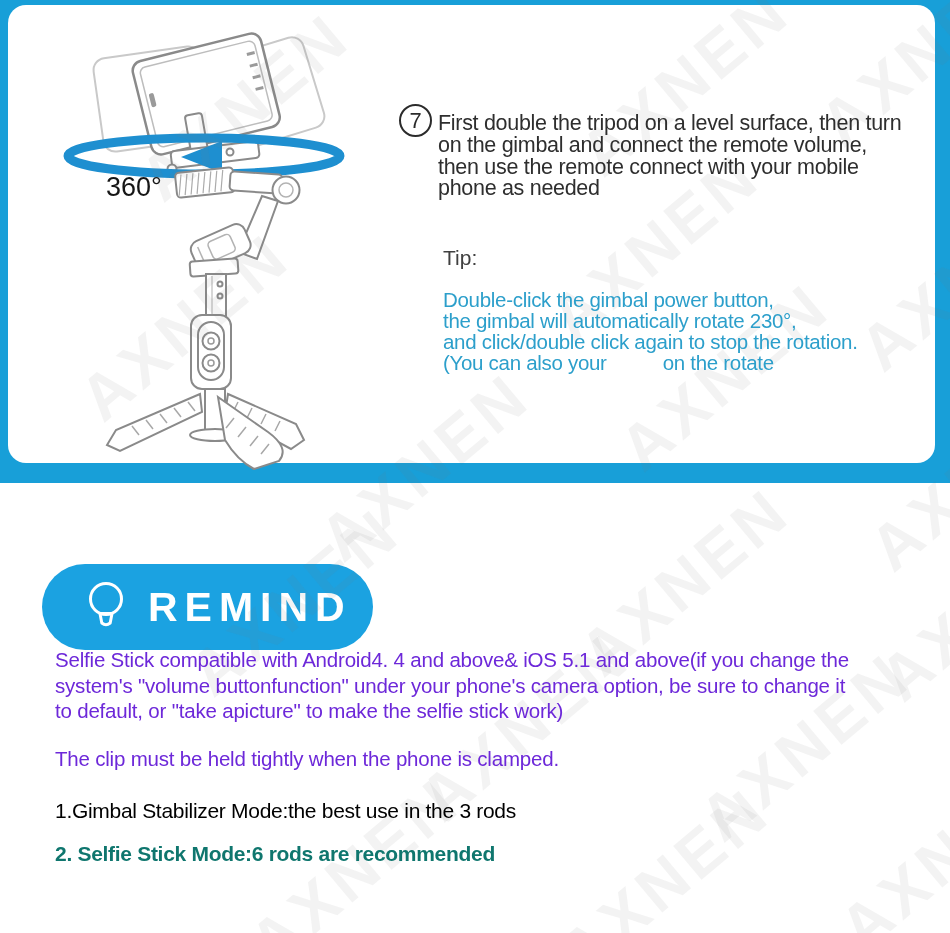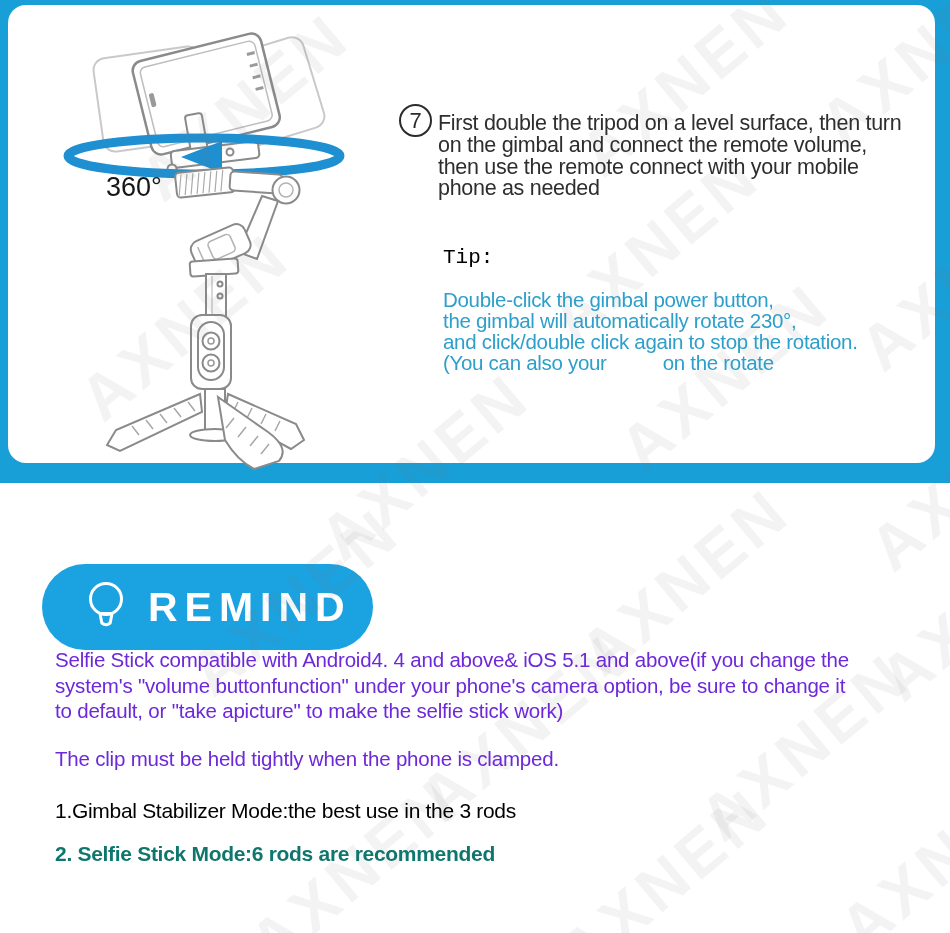--- a/index.html
+++ b/index.html
@@ -35,21 +35,21 @@
     font-size:22px;color:#2b2b2b;background:#fff;
   }
   .step-text{
     position:absolute;left:438px;top:113px;z-index:4;
     font-size:21.5px;line-height:21.8px;color:#2e2e2e;letter-spacing:-0.3px;
   }
   .step-text div{white-space:pre;}
   
   .tip-label{
     position:absolute;left:443px;top:246px;z-index:4;
-    font-size:21px;color:#000000;font-family:Liberation Mono, monospace;
+    font-size:21px;color:#404040;
   }
   .tip-text{
     position:absolute;left:443px;top:289px;z-index:4;
     font-size:20.5px;line-height:21px;color:#2C9FCB;letter-spacing:-0.3px;
   }
   .tip-text div{white-space:pre;}
   .gap{display:inline-block;width:56px;}
   
   .remind{
     position:absolute;left:42px;top:521px;width:331px;height:86px;z-index:2;

